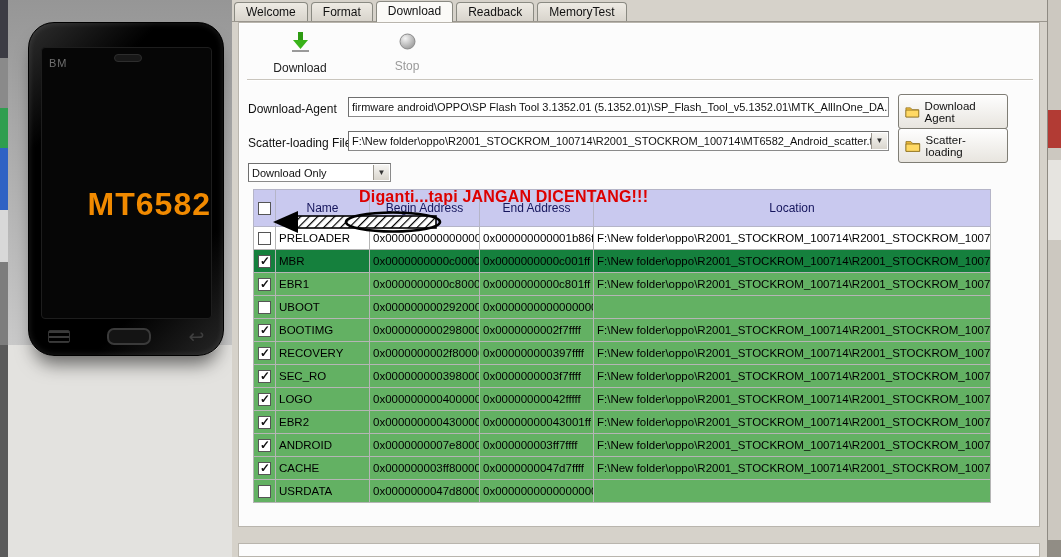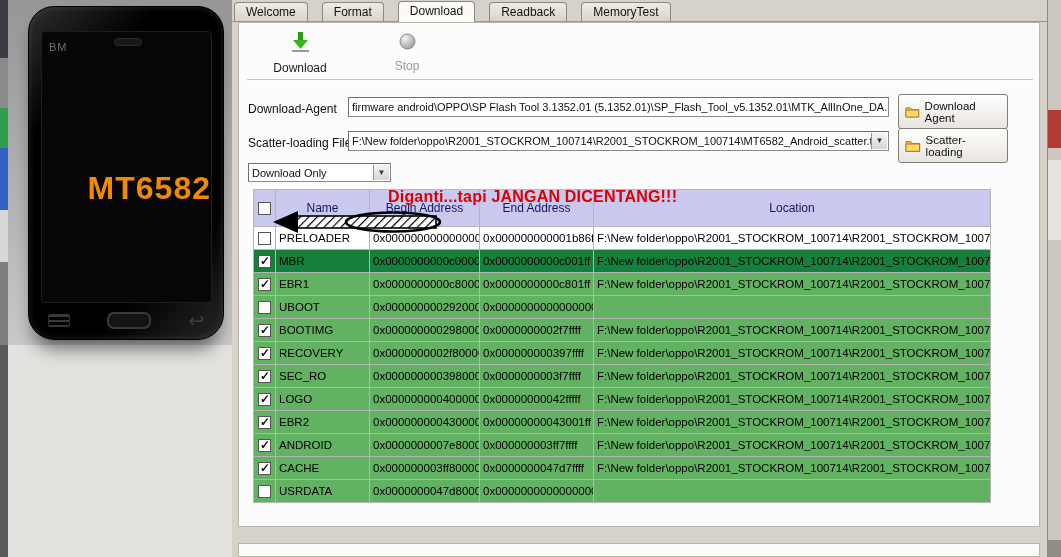--- a/index.html
+++ b/index.html
@@ -10,21 +10,21 @@
   }
   
   #left-edge{ position:absolute; left:0; top:0; width:8px; height:557px; }
   #left-edge .seg{ width:8px; }
   
   #phone-panel{ position:absolute; left:8px; top:0; width:224px; height:557px; }
   #phone-bg-top{ position:absolute; left:0; top:0; width:224px; height:345px;
     background:linear-gradient(180deg,#969696,#c9c9c9); }
   #phone-bg-bottom{ position:absolute; left:0; top:345px; width:224px; height:212px; background:#e3e2df; }
   #phone{
-    position:absolute; left:20px; top:6px; width:196px; height:334px;
+    position:absolute; left:20px; top:22px; width:196px; height:334px;
     background:linear-gradient(135deg,#2e2e2e 0%,#000 25%,#000 75%,#262626 100%);
     border:1px solid #000; border-radius:26px;
     box-shadow:0 14px 18px -6px rgba(0,0,0,.55), inset 0 0 6px rgba(255,255,255,.12);
   }
   #phone-screen{
     position:absolute; left:12px; top:24px; width:171px; height:272px;
     background:#060606; border:1px solid #1d1d1d; border-radius:4px;
   }
   #phone-brand{ position:absolute; left:7px; top:9px; color:#6f6f6f; font-size:11px; letter-spacing:1px; }
   #phone-speaker{ position:absolute; left:72px; top:6px; width:28px; height:8px;
@@ -37,21 +37,21 @@
     position:absolute; left:0; bottom:7px; width:100%; height:24px;
     display:flex; justify-content:space-around; align-items:center;
   }
   .nav-menu{ width:22px; height:13px;
     background:repeating-linear-gradient(180deg,#3a3a3a 0 2px,transparent 2px 5px);
     border:1px solid #333; border-radius:2px; }
   .nav-home{ width:44px; height:17px; background:#141414; border:2px solid #3a3a3a; border-radius:7px; }
   .nav-back{ color:#3f3f3f; font-size:19px; line-height:19px; font-family:"DejaVu Sans",sans-serif; }
   
   #tool{ position:absolute; left:232px; top:0; width:815px; height:557px; background:#d6d2ca; }
-  #tab-bar{ position:absolute; left:2px; top:2px; display:flex; gap:14px; z-index:3; }
+  #tab-bar{ position:absolute; left:2px; top:2px; display:flex; gap:3px; z-index:3; }
   .tab{
     height:19px; line-height:18px; padding:0 11px; font-size:12px; color:#111;
     background:linear-gradient(#eeebe4,#d8d4cc); border:1px solid #8a8a82; border-bottom:none;
     border-radius:4px 4px 0 0; cursor:default;
   }
   .tab.active{ background:#fbfaf7; height:21px; margin-top:-1px; position:relative; z-index:4; }
   #tab-underline{ position:absolute; left:0; top:21px; width:815px; height:1px; background:#9a968e; }
   #main-box{
     position:absolute; left:6px; top:22px; width:802px; height:505px;
     background:#fcfcfc; border:1px solid #b9b5ad; box-shadow:inset 1px 1px 0 #fff;
@@ -106,21 +106,21 @@
     appearance:none; -webkit-appearance:none; width:13px; height:13px;
     background:#fff; border:1px solid #555; display:inline-block; position:relative;
     vertical-align:middle; cursor:pointer;
   }
   input[type=checkbox]:checked::after{
     content:"\2713"; position:absolute; top:-2px; left:1px;
     font-size:12px; font-weight:bold; color:#111;
   }
   
   #annotation-text{
-    position:absolute; left:388px; top:188px; z-index:30;
+    position:absolute; left:359px; top:188px; z-index:30;
     font-size:16px; font-weight:bold; color:var(--annotation-red,#d00);
     letter-spacing:.2px;
   }
   #annotation-svg{ position:absolute; left:268px; top:206px; z-index:31; }
   
   #right-edge{ position:absolute; left:1047px; top:0; width:14px; height:557px;
     background:#ccc8c0; border-left:1px solid #8e8a82; }
   #right-edge .r1{ position:absolute; left:0; top:110px; width:14px; height:38px; background:#b23b34; }
   #right-edge .r2{ position:absolute; left:0; top:160px; width:14px; height:80px; background:#e6e4e0; }
   #right-edge .r3{ position:absolute; left:0; top:540px; width:14px; height:17px; background:#918d85; }

